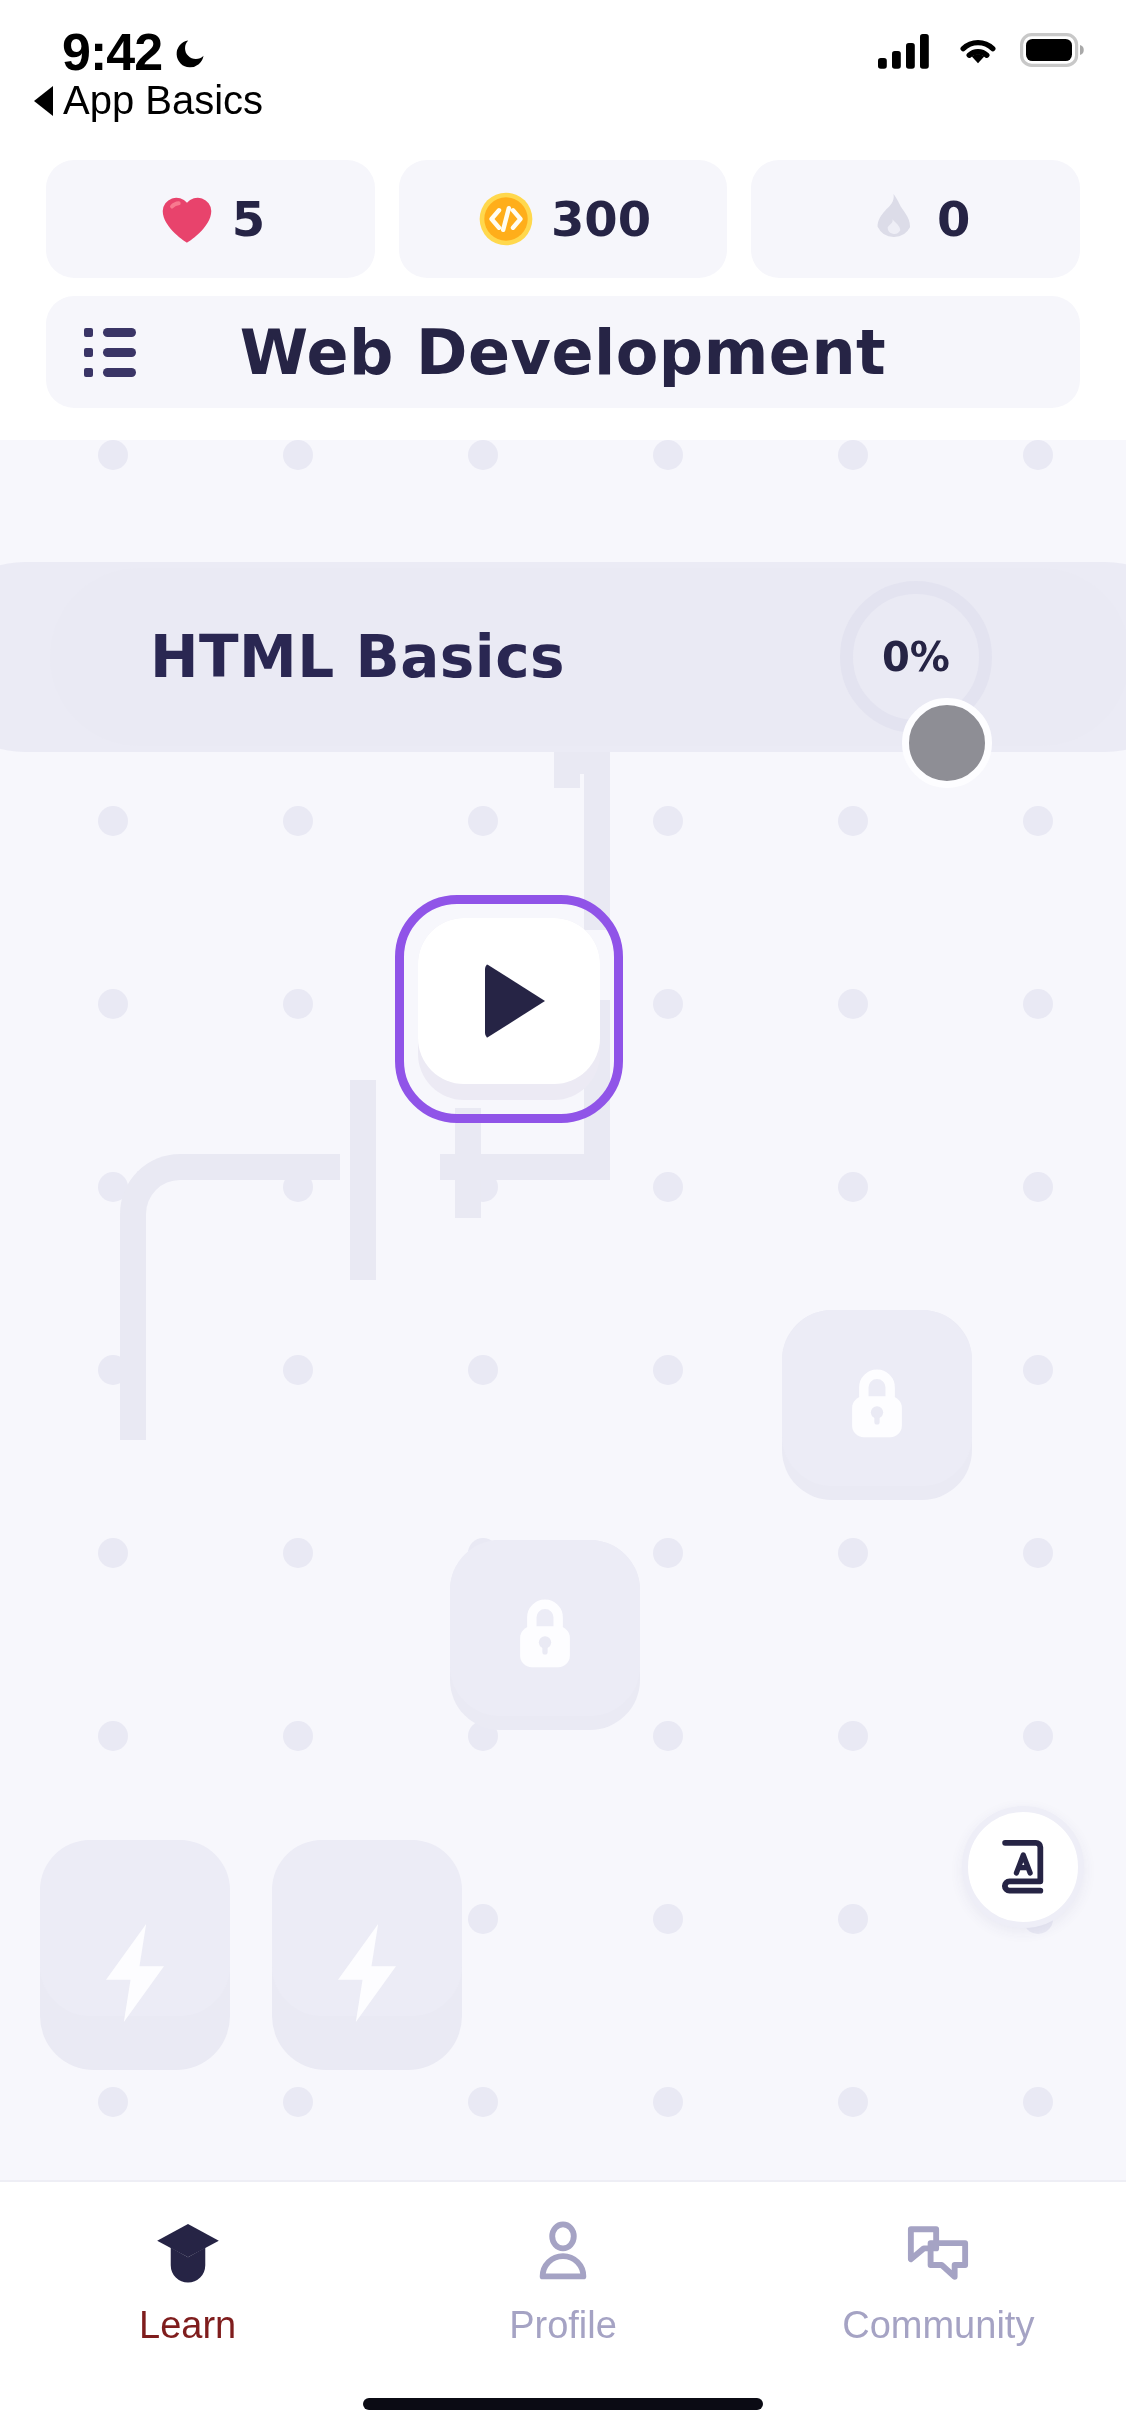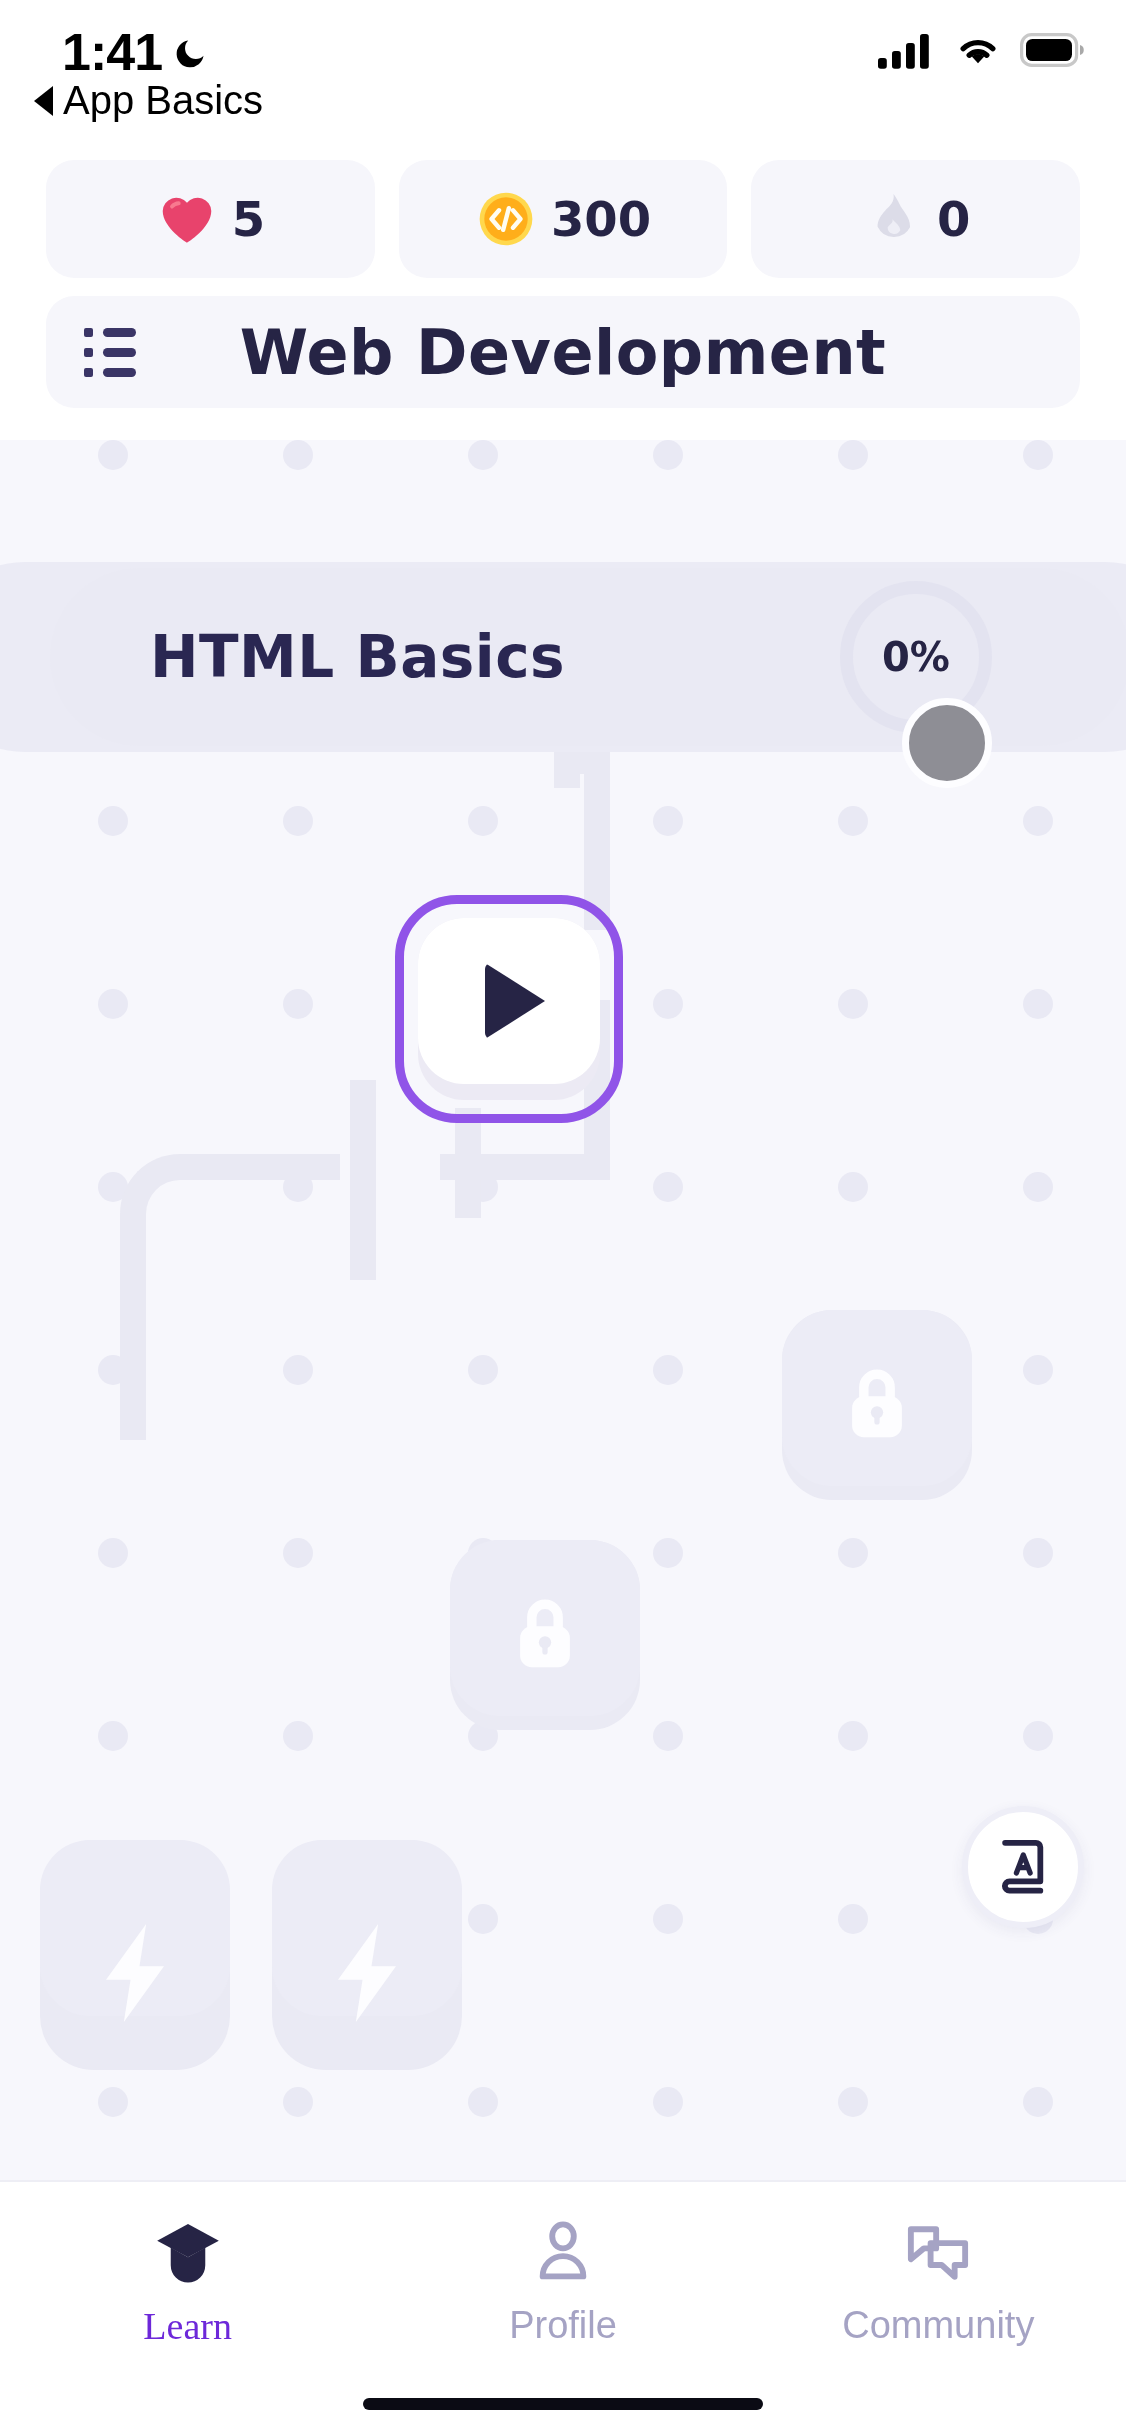--- a/index.html
+++ b/index.html
@@ -149,21 +149,21 @@
     background:#ffffff; border-top:2px solid #eeeef5; z-index:60;
     display:flex;
   }
   .tab {
     flex:1; display:flex; flex-direction:column; align-items:center;
     padding-top:34px; gap:14px;
   }
   .tab .lbl {
     font-size:38px; color:#a5a3c4; font-family:"Liberation Sans", sans-serif;
   }
-  .tab.active .lbl { color:#6d28d9;font-family:Liberation Serif, serif; }
+  .tab.active .lbl { color:#7f1d1d; }
   .homebar {
     position:absolute; bottom:26px; left:50%; transform:translateX(-50%);
     width:400px;height:12px;border-radius:6px;background:#0b0b14; z-index:70;
   }
 </style>
 </head>
 <body>
 
 <div class="phone">
 
@@ -297,21 +297,21 @@
         <path d="M5.5 3.2 h11.2 a1.6 1.6 0 0 1 1.6 1.6 v12.4 H7.1 a1.7 1.7 0 0 0 0 3.4 h11.2" stroke="#262445" stroke-width="2.1" fill="none" stroke-linecap="round" stroke-linejoin="round"></path>
         <path d="M9.6 14.2 L12.1 7.6 L14.6 14.2 M10.5 12.2 h3.2" stroke="#262445" stroke-width="1.9" fill="none" stroke-linecap="round" stroke-linejoin="round"></path>
       </svg>
     </div>
   </div>
 
   <div class="topzone">
 
     <div class="statusbar">
       <div class="sb-time">
-        <span>1:41</span>
+        <span>9:42</span>
         <svg class="sb-moon" viewBox="0 0 24 24">
           <path d="M21 13.2A9 9 0 1 1 10.8 3a7.2 7.2 0 0 0 10.2 10.2z" fill="#000"></path>
         </svg>
       </div>
       <div class="sb-right">
         <svg width="58" height="40" viewBox="0 0 29 20">
           <rect x="0" y="14" width="4.4" height="5.4" rx="1.4" fill="#000"></rect>
           <rect x="7" y="10.5" width="4.4" height="8.9" rx="1.4" fill="#000"></rect>
           <rect x="14" y="6.5" width="4.4" height="12.9" rx="1.4" fill="#000"></rect>
           <rect x="21" y="2" width="4.4" height="17.4" rx="1.4" fill="#000"></rect>

